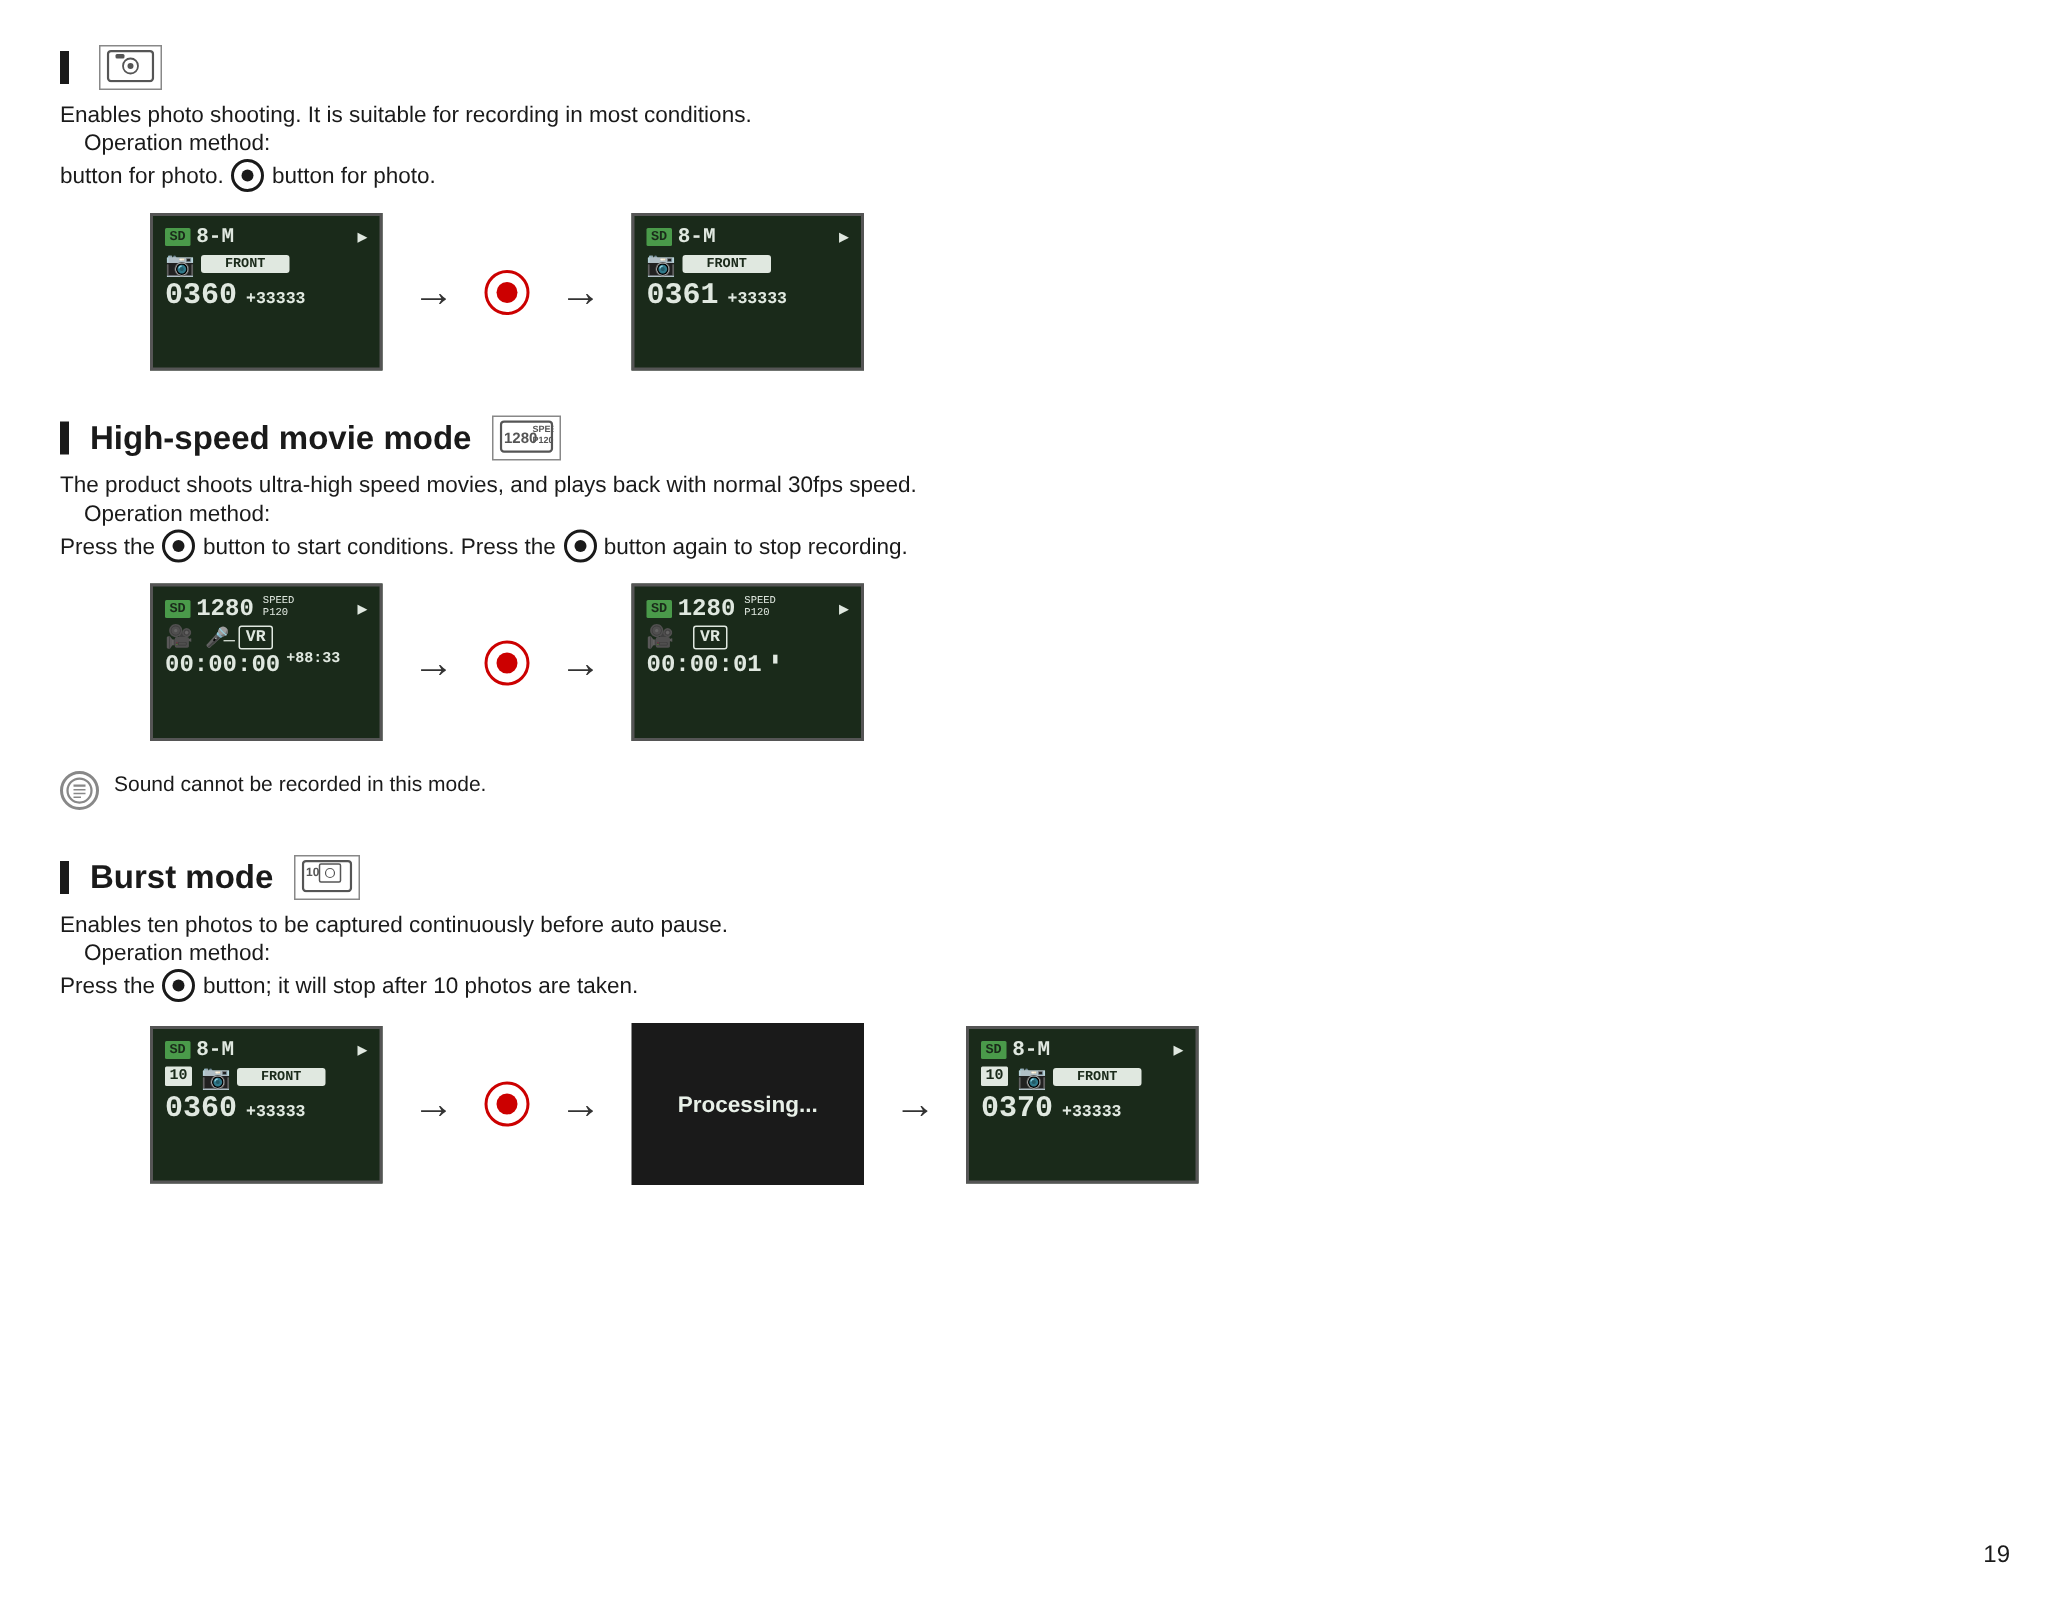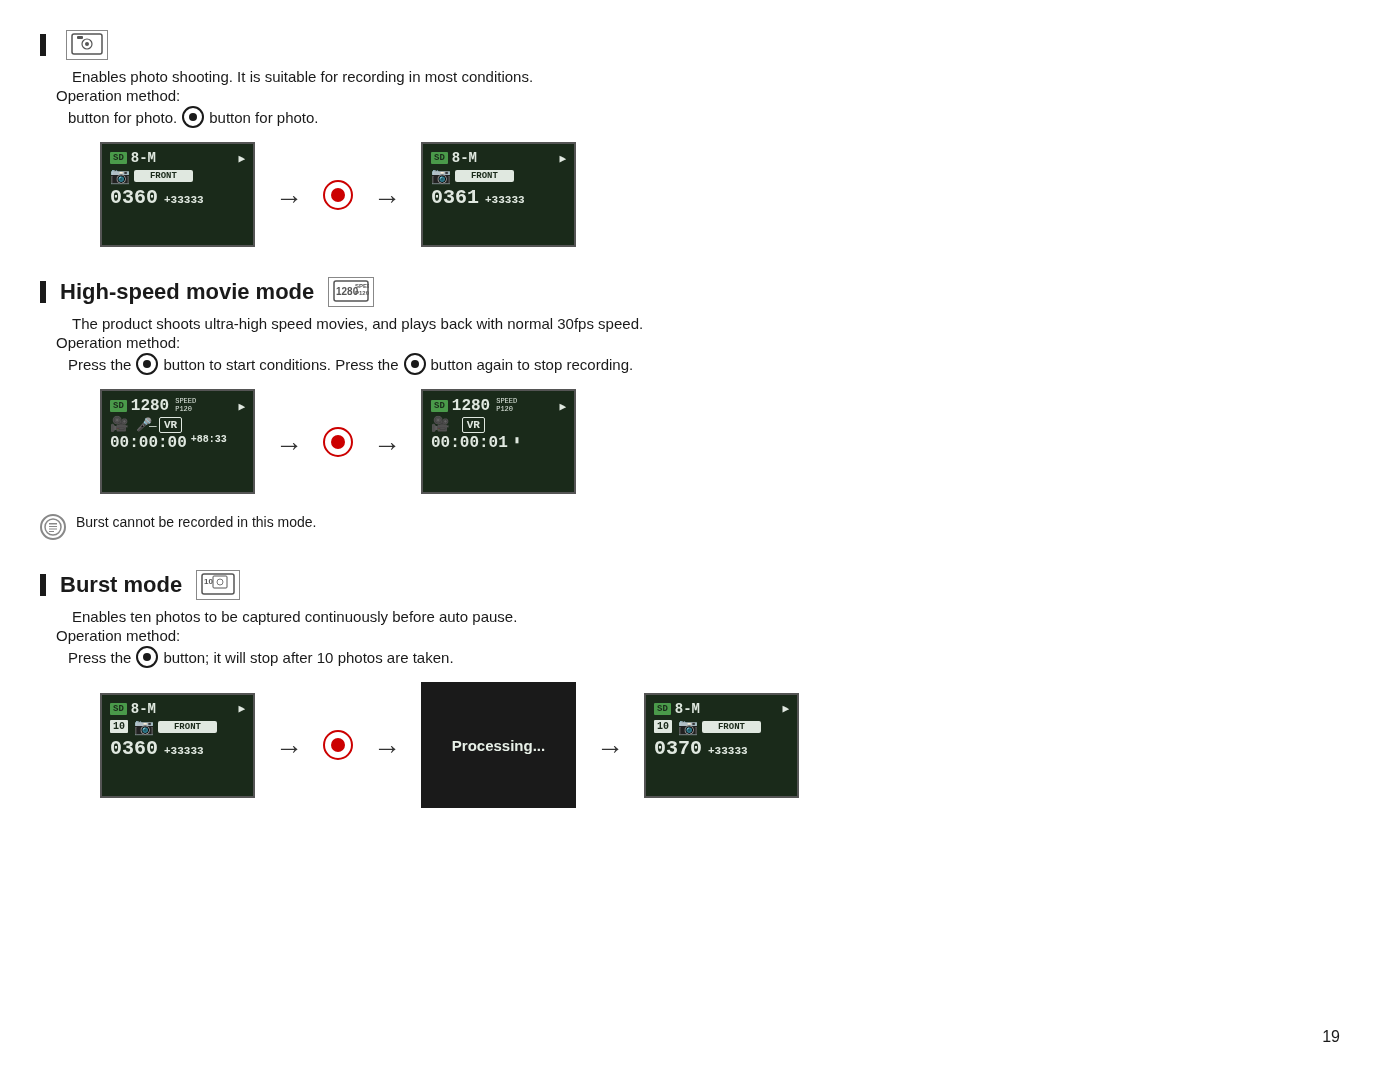--- a/index.html
+++ b/index.html
@@ -21,31 +21,31 @@
       display: flex;
       align-items: center;
       gap: 8px;
       margin-bottom: 8px;
     }
     .section-block {
       margin-bottom: 30px;
     }
     .section-desc {
       font-size: 15px;
-      margin-left: 32px;
+      margin-left: 0;
       margin-bottom: 2px;
     }
     .section-op {
       font-size: 15px;
       margin-left: 16px;
       margin-bottom: 2px;
     }
     .section-press {
       font-size: 15px;
-      margin-left: 28px;
+      margin-left: 0;
       margin-bottom: 14px;
       display: flex;
       align-items: center;
       gap: 5px;
     }
 
     
     .circle-btn {
       display: inline-flex;
       align-items: center;
@@ -249,21 +249,21 @@
       color: #1a1a1a;
     }
 
     
     .processing-box {
       background: #1a1a1a;
       color: #e8f0e8;
       font-weight: bold;
       font-size: 15px;
       width: 155px;
-      height: 126px;
+      height: 108px;
       display: flex;
       align-items: center;
       justify-content: center;
     }
 
     .top-bar {
       width: 6px;
       height: 22px;
       background: #1a1a1a;
       display: inline-block;
@@ -410,21 +410,21 @@
   <div class="note-row">
     <div class="note-icon">
       <svg width="18" height="18" viewBox="0 0 18 18">
         <circle cx="9" cy="9" r="8" fill="none" stroke="#888" stroke-width="1.5"></circle>
         <rect x="5" y="5" width="8" height="1.5" fill="#888"></rect>
         <rect x="5" y="8" width="8" height="1" fill="#888"></rect>
         <rect x="5" y="10.5" width="8" height="1" fill="#888"></rect>
         <rect x="5" y="13" width="5" height="1" fill="#888"></rect>
       </svg>
     </div>
-    <span>Burst cannot be recorded in this mode.</span>
+    <span>Sound cannot be recorded in this mode.</span>
   </div>
 </div>
 
 <div class="section-block">
   <div class="section-title">
     <span class="top-bar"></span>
     <span>Burst mode</span>
 
     <span class="mode-icon-img">
       <svg width="34" height="22" viewBox="0 0 34 22">

